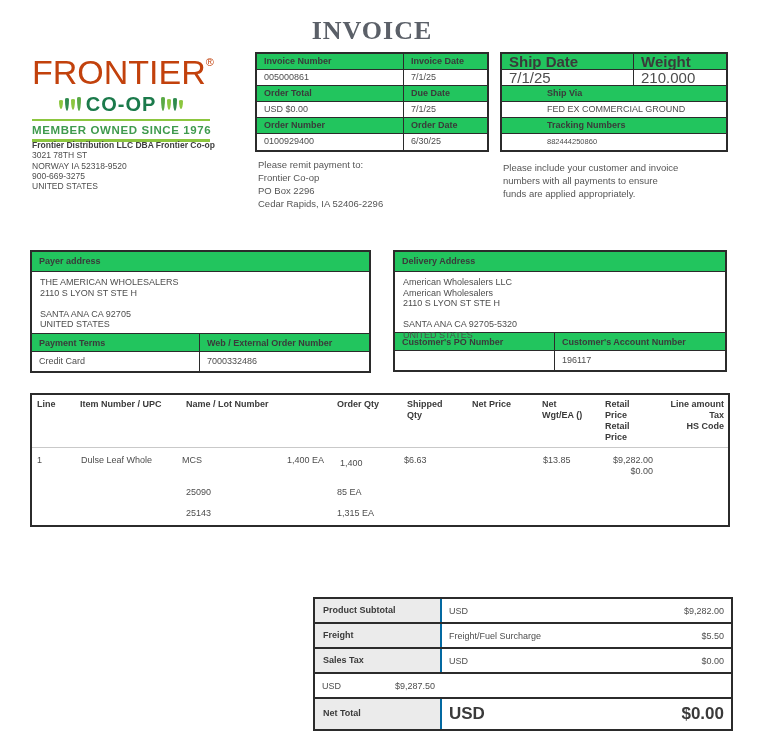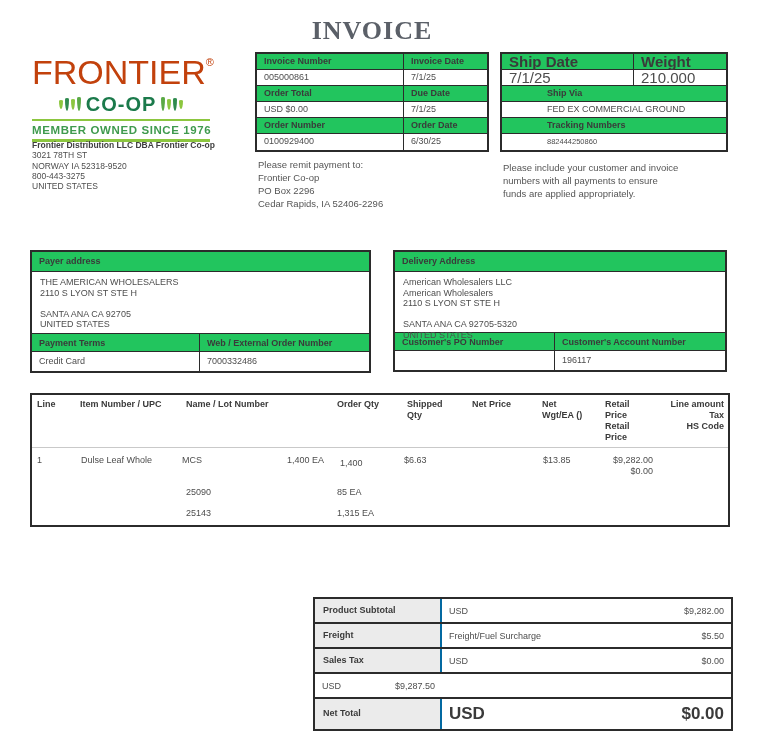--- a/index.html
+++ b/index.html
@@ -106,21 +106,21 @@
     </div>
     <div class="logo-rule-thin"></div>
     <div class="logo-tagline">MEMBER OWNED SINCE 1976</div>
     <div class="logo-rule-thick"></div>
   </div>
 
   <div class="company">
     <div class="co-name">Frontier Distribution LLC DBA Frontier Co-op</div>
     <div class="pre">3021 78TH ST
 NORWAY IA 52318-9520
-800-443-3275
+900-669-3275
 UNITED STATES</div>
   </div>
 
   <div class="title">INVOICE</div>
 
   <div class="box inv-table">
     <div class="inv-row hdr">
       <div class="cellpad">Invoice Number</div>
       <div class="cellpad">Invoice Date</div>
     </div>

